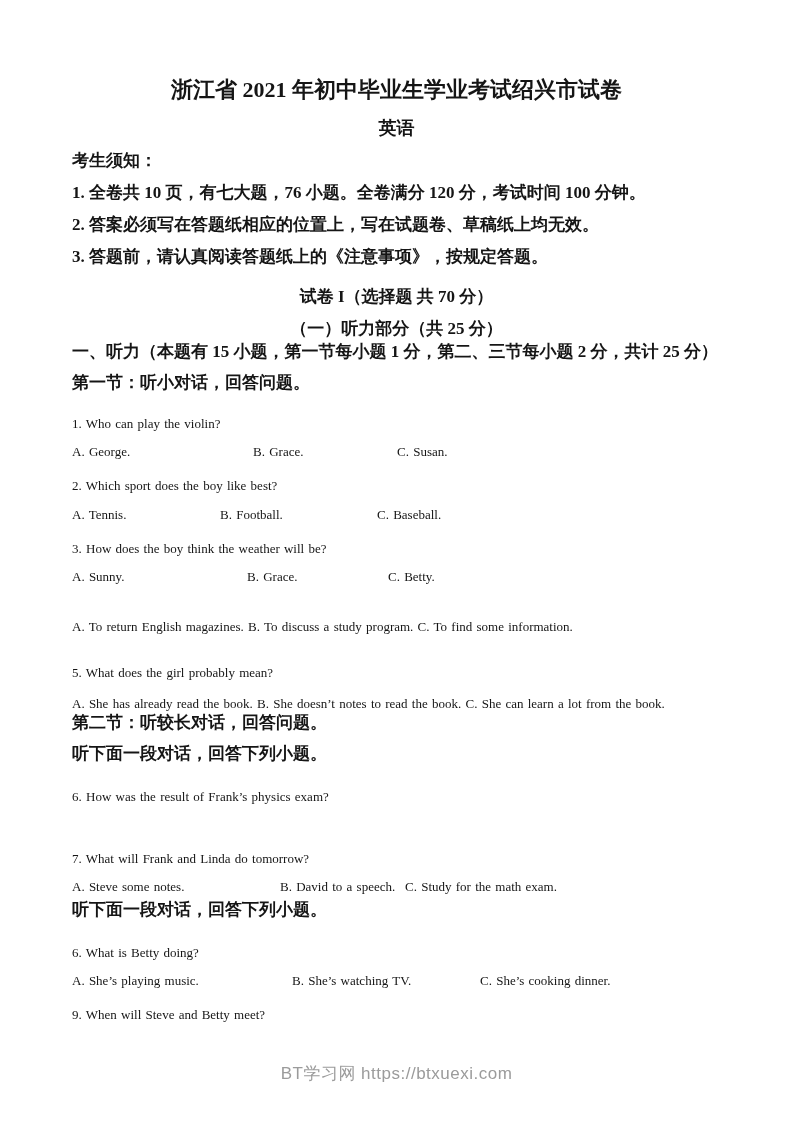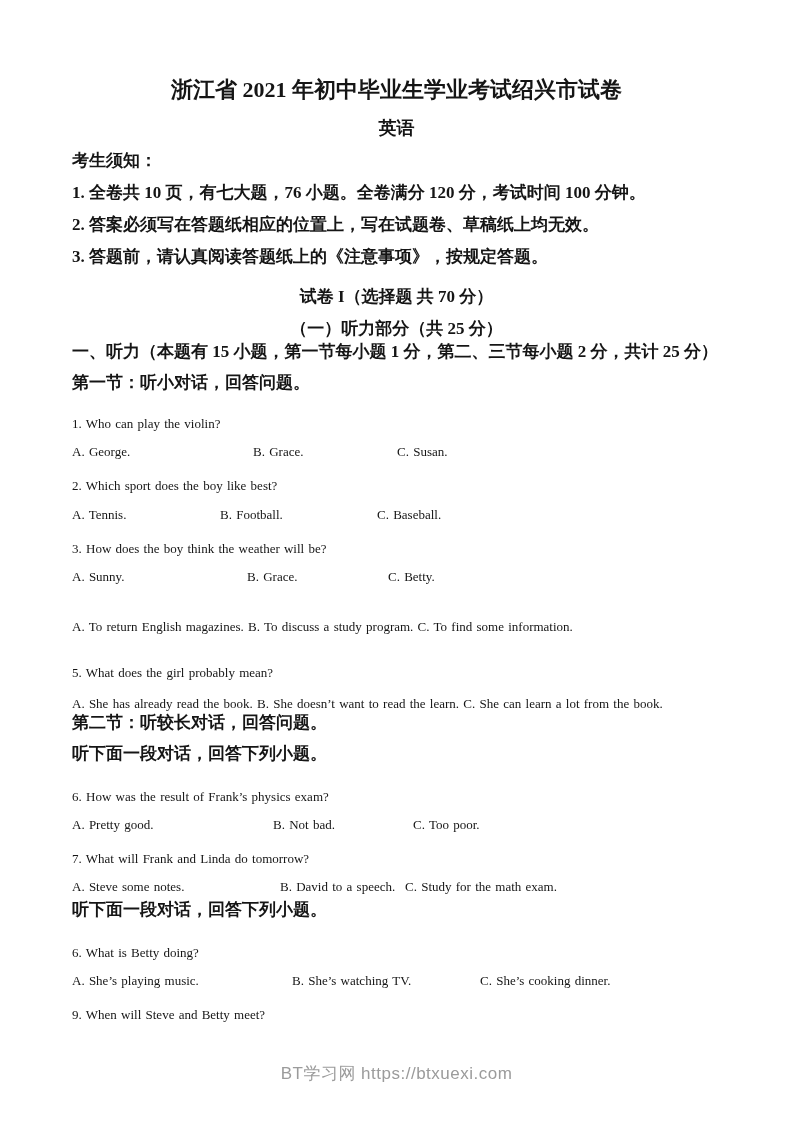--- a/index.html
+++ b/index.html
@@ -79,33 +79,28 @@
 
   <div class="opts opts-flow ln en" style="top:606px">
     <span class="opt">A. To return English magazines.</span>
     <span class="opt">B. To discuss a study program.</span>
     <span class="opt">C. To find some information.</span>
   </div>
 
   <div class="ln en" style="top:652px">5. What does the girl probably mean?</div>
   <div class="opts opts-flow ln en" style="top:683px">
     <span class="opt">A. She has already read the book.</span>
-    <span class="opt">B. She doesn’t want to read the learn.</span>
+    <span class="opt">B. She doesn’t notes to read the book.</span>
     <span class="opt">C. She can learn a lot from the book.</span>
   </div>
 
   <div class="ln cn" style="top:712px">第二节：听较长对话，回答问题。</div>
   <div class="ln cn" style="top:743px">听下面一段对话，回答下列小题。</div>
 
   <div class="ln en" style="top:776px">6. How was the result of Frank’s physics exam?</div>
-  <div class="opts en" style="top:807px">
-    <span class="opt" style="left:0">A. Pretty good.</span>
-    <span class="opt" style="left:201px">B. Not bad.</span>
-    <span class="opt" style="left:341px">C. Too poor.</span>
-  </div>
 
   <div class="ln en" style="top:838px">7. What will Frank and Linda do tomorrow?</div>
   <div class="opts en" style="top:869px">
     <span class="opt" style="left:0">A. Steve some notes.</span>
     <span class="opt" style="left:208px">B. David to a speech.</span>
     <span class="opt" style="left:333px">C. Study for the math exam.</span>
   </div>
 
   <div class="ln cn" style="top:899px">听下面一段对话，回答下列小题。</div>
 

